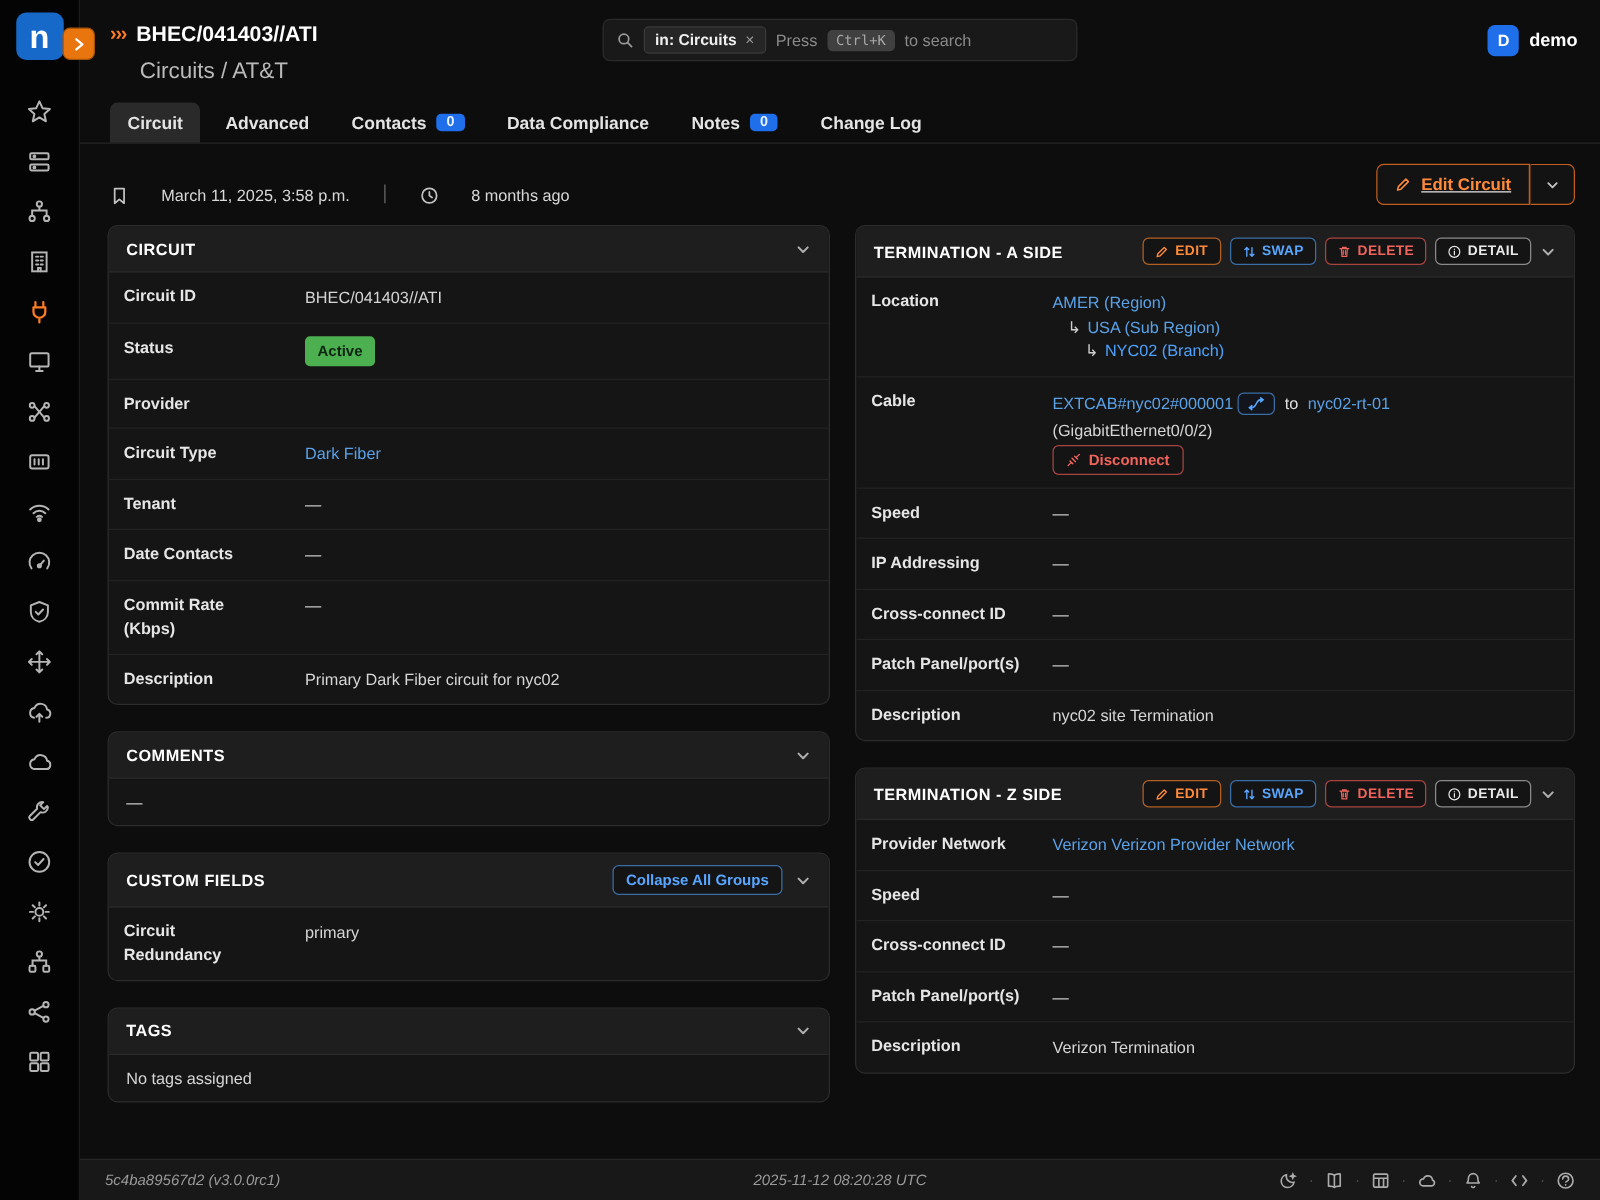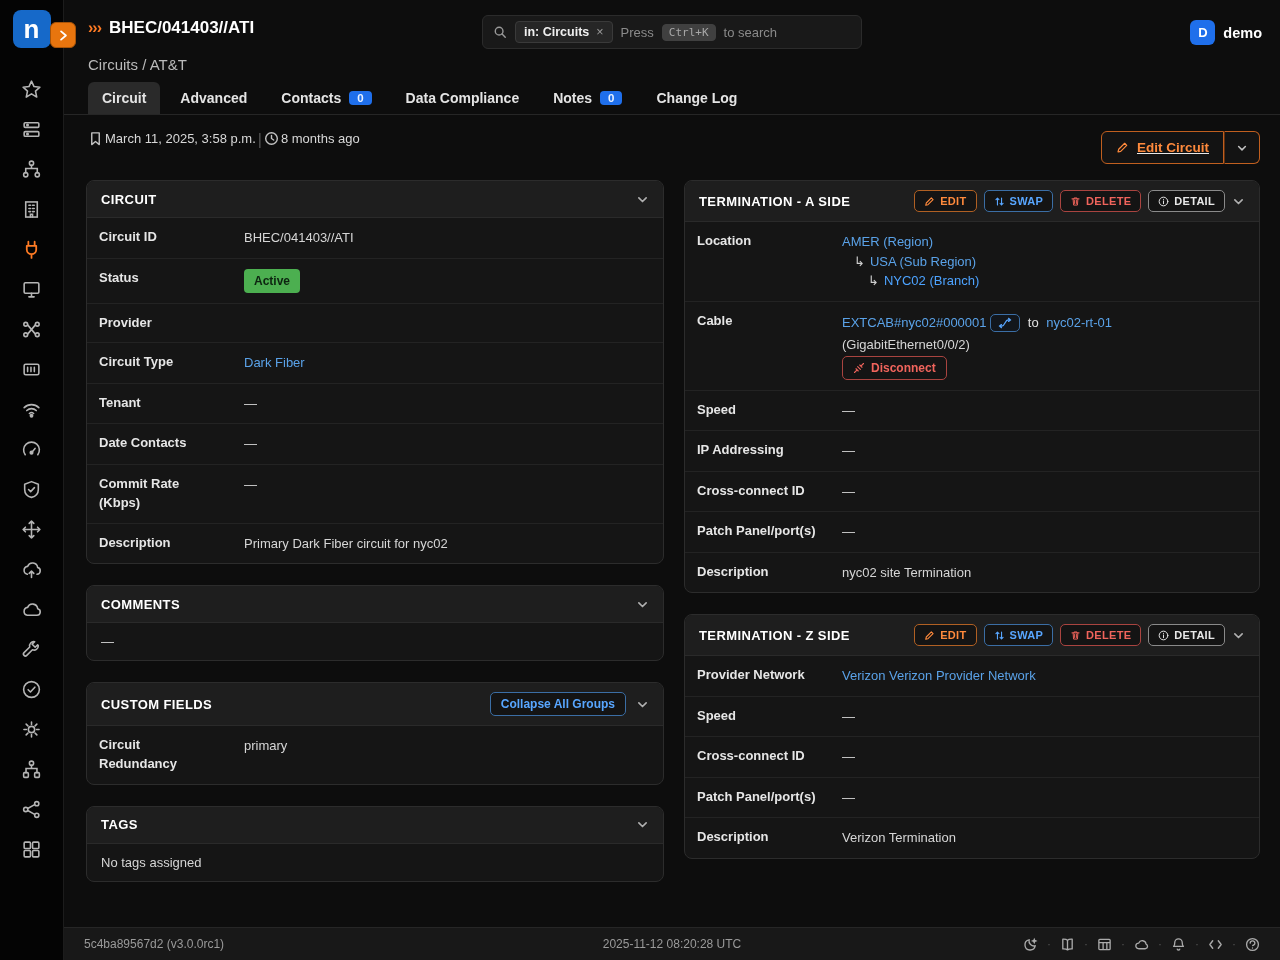--- a/index.html
+++ b/index.html
@@ -22,41 +22,41 @@
   .sicon.active { color:#ff7b24; }
   .sicon svg { width:21px; height:21px; }
 
   
   .main { position:absolute; left:64px; top:0; right:0; bottom:33px; overflow:hidden; }
   .topbar { position:relative; height:78px; }
   .title-block { position:absolute; left:24px; top:18px; }
   .title-row { display:flex; align-items:center; gap:8px; }
   .crumb-chevrons { color:#ff7b24; font-weight:bold; font-size:16px; letter-spacing:-1px; cursor:pointer; }
   h1.page-title { font-size:17px; font-weight:bold; color:#fff; }
-  .breadcrumb { margin-top:18px; font-size:15px; color:#b9b9b9; cursor:pointer; }
+  .breadcrumb { margin-top:8px; font-size:18px; color:#b9b9b9; cursor:pointer;text-align:center; }
 
   .searchbar { position:absolute; left:418px; top:15px; width:380px; height:34px; background:#191919; border:1px solid #2b2b2b; border-radius:6px; display:flex; align-items:center; gap:8px; padding:0 10px; cursor:text; }
   .searchbar svg { width:14px; height:14px; color:#9a9a9a; flex-shrink:0; }
   .chip { display:inline-flex; align-items:center; gap:7px; background:#262626; border:1px solid #3a3a3a; border-radius:4px; padding:3px 8px; font-size:12.5px; font-weight:bold; color:#f0f0f0; cursor:pointer; }
   .chip-x { color:#9a9a9a; font-weight:normal; cursor:pointer; }
   .press { color:#8a8a8a; font-size:13px; }
   kbd { background:#404040; border:1px solid #404040; border-radius:4px; padding:1px 6px; font-family:"DejaVu Sans Mono", monospace; font-size:11px; color:#a8a8a8; }
 
   .user { position:absolute; right:18px; top:20px; display:flex; align-items:center; gap:8px; cursor:pointer; }
   .avatar { width:25px; height:25px; background:#1f6feb; border-radius:6px; color:#fff; font-size:13px; font-weight:bold; display:flex; align-items:center; justify-content:center; }
   .uname { font-size:14.5px; font-weight:bold; color:#fff; }
 
   
   .tabs { display:flex; align-items:flex-end; gap:6px; padding:0 0 0 24px; border-bottom:1px solid #262626; height:37px; }
   .tab { display:flex; align-items:center; gap:8px; padding:8px 14px; font-size:14px; font-weight:bold; color:#e4e4e4; cursor:pointer; border-radius:6px 6px 0 0; }
   .tab.active { background:#2a2a2a; }
   .tab-badge { background:#1f6feb; color:#eaf2ff; font-size:11.5px; font-weight:bold; border-radius:4px; padding:1px 8px; }
 
   
-  .meta-row { display:flex; align-items:flex-start; gap:2px; padding:16px 20px 16px 24px; }
+  .meta-row { display:flex; align-items:flex-end; gap:26px; padding:16px 20px 16px 24px; }
   .meta-row svg { width:15px; height:15px; color:#c2c2c2; }
   .meta-text { font-size:13px; color:#d8d8d8; }
   .meta-sep { color:#555; }
   .split-btn { display:flex; margin-left:auto;text-decoration:underline; }
   .split-main { display:flex; align-items:center; gap:8px; border:1px solid #c05f1f; color:#ff8a3c; background:#131313; padding:8px 14px; border-radius:6px 0 0 6px; font-size:13.5px; font-weight:bold; cursor:pointer; }
   .split-main svg { width:13px; height:13px; color:#ff8a3c; }
   .split-caret { border:1px solid #c05f1f; border-left:1px solid #5f2f0f; background:#131313; color:#ff8a3c; padding:8px 11px; border-radius:0 6px 6px 0; cursor:pointer; display:flex; align-items:center; }
   .split-caret svg { width:12px; height:12px; }
 
   
@@ -98,21 +98,21 @@
   .loc-line { display:flex; align-items:center; gap:5px; }
   .loc-arrow { color:#cfcfcf; }
   .ind1 { padding-left:12px; }
   .ind2 { padding-left:26px; }
 
   .cable-value { display:flex; align-items:flex-start;flex-direction:column; }
   .cable-left { flex:1; line-height:1.7; }
   .cable-left .to { color:#e0e0e0; margin:0 4px; }
 
   
-  .footer { position:absolute; left:64px; right:0; bottom:0; height:33px; background:#181818; border-top:1px solid #262626; display:flex; align-items:center; padding:0 20px; font-size:12px; color:#9a9a9a; z-index:4; }
+  .footer { position:absolute; left:64px; right:0; bottom:0; height:33px; background:#181818; border-top:1px solid #262626; display:flex; align-items:center; padding:0 20px; font-size:12px; color:#9a9a9a; z-index:4;font-style:italic; }
   .footer-center { position:absolute; left:0; right:0; text-align:center; pointer-events:none; }
   .footer-icons { margin-left:auto; display:flex; align-items:center; gap:9px; color:#ababab; }
   .footer-icons svg { width:15px; height:15px; cursor:pointer; }
   .fdot { color:#555; cursor:default; }
 </style>
 </head>
 <body>
 
 <div class="app">
 

